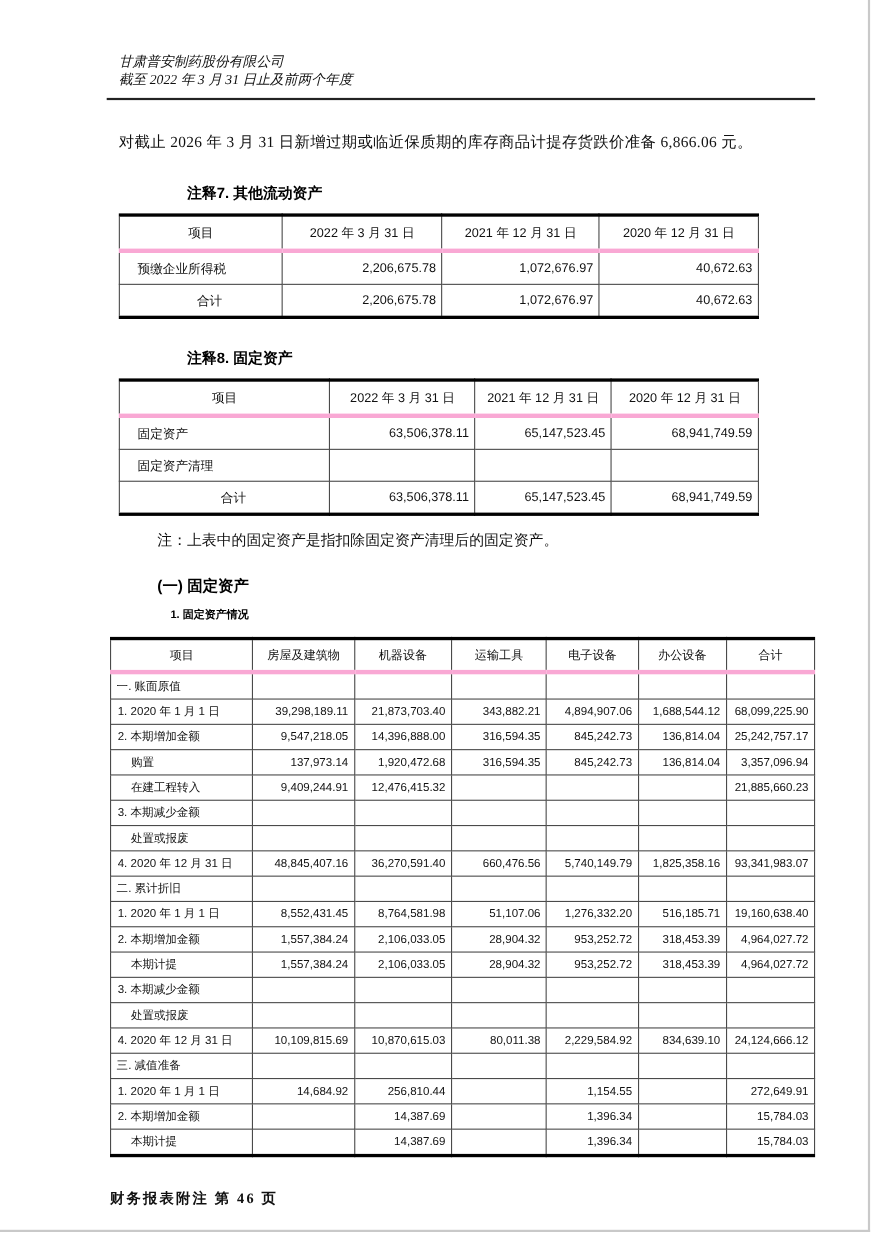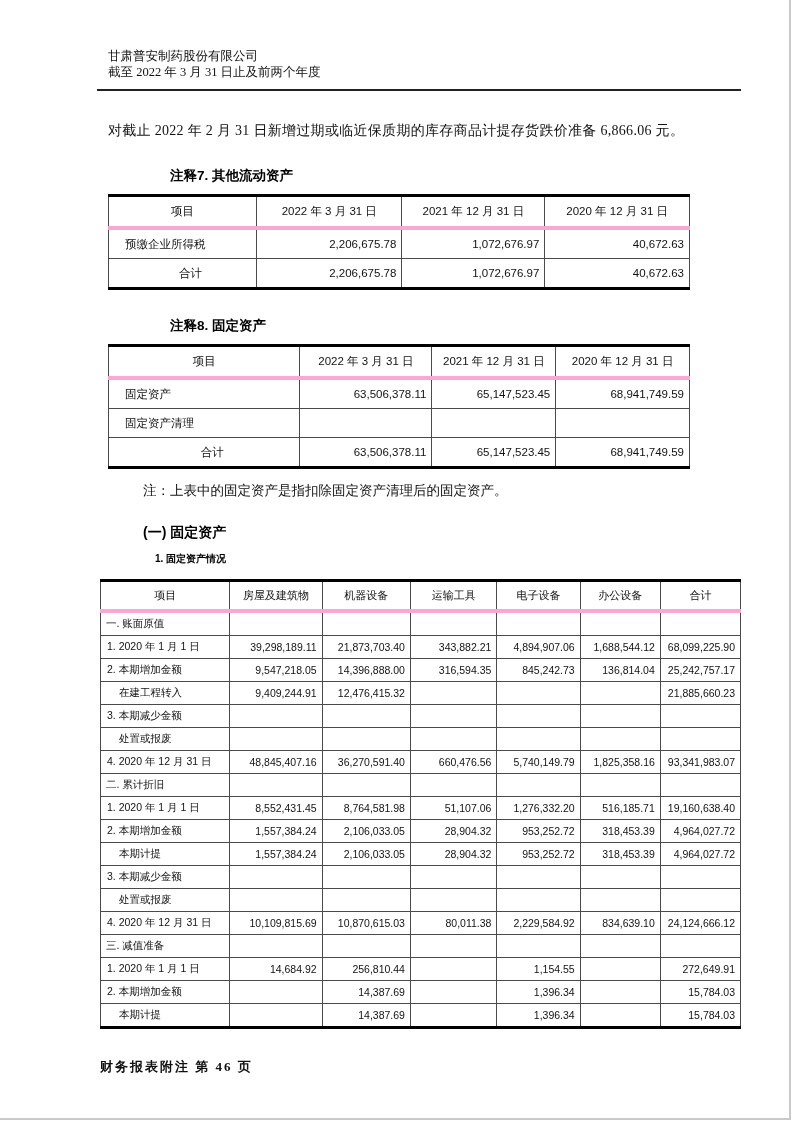--- a/index.html
+++ b/index.html
@@ -11,21 +11,21 @@
     border-bottom:2px solid #c9c9c9;
     box-sizing:border-box;
     overflow:hidden;
     color:#1a1a1a;
     font-family:"Liberation Serif","DejaVu Serif",serif;
   }
   .content{
     position:absolute;left:100px;top:48px;width:641px;
   }
   .co-header{margin-left:8px;font-size:12.5px;line-height:16px;color:#111;}
-  .co-header div{white-space:nowrap;}
+  .co-header div{white-space:nowrap;font-style:italic;}
   .header-rule{margin-top:9px;border-top:2px solid #222;height:0;margin-left:-3px;width:644px;}
   .intro{margin:30px 0 0 8px;font-size:14px;line-height:19px;letter-spacing:0.3px;color:#111;}
   .h-note{
     margin:27px 0 0 70px;
     font-family:"Liberation Sans","DejaVu Sans",sans-serif;
     font-weight:bold;font-size:13.5px;color:#000;
   }
   .footnote{margin:13px 0 0 43px;font-size:13.5px;color:#111;}
   .h-sec{margin:24px 0 0 43px;font-family:"Liberation Sans","DejaVu Sans",sans-serif;font-weight:bold;font-size:14px;color:#000;}
   .h-sub{margin:10px 0 0 55px;font-family:"Liberation Sans","DejaVu Sans",sans-serif;font-weight:bold;font-size:10px;color:#000;}
@@ -84,21 +84,21 @@
 
 <div class="page">
   <div class="content">
 
     <div class="co-header">
       <div>甘肃普安制药股份有限公司</div>
       <div>截至 2022 年 3 月 31 日止及前两个年度</div>
     </div>
     <div class="header-rule"></div>
 
-    <div class="intro">对截止 2022 年 2 月 31 日新增过期或临近保质期的库存商品计提存货跌价准备 6,866.06 元。</div>
+    <div class="intro">对截止 2026 年 3 月 31 日新增过期或临近保质期的库存商品计提存货跌价准备 6,866.06 元。</div>
 
     <div class="h-note">注释7. 其他流动资产</div>
     <table class="fin-table t-small t-note7">
       <thead>
           <tr>
             <th>项目</th>
             <th>2022 年 3 月 31 日</th>
             <th>2021 年 12 月 31 日</th>
             <th>2020 年 12 月 31 日</th>
           </tr>
@@ -190,20 +190,29 @@
           <tr>
             <td class="lbl ind1">2.  本期增加金额</td>
             <td class="num">9,547,218.05</td>
             <td class="num">14,396,888.00</td>
             <td class="num">316,594.35</td>
             <td class="num">845,242.73</td>
             <td class="num">136,814.04</td>
             <td class="num">25,242,757.17</td>
           </tr>
           <tr>
+            <td class="lbl ind2">购置</td>
+            <td class="num">137,973.14</td>
+            <td class="num">1,920,472.68</td>
+            <td class="num">316,594.35</td>
+            <td class="num">845,242.73</td>
+            <td class="num">136,814.04</td>
+            <td class="num">3,357,096.94</td>
+          </tr>
+          <tr>
             <td class="lbl ind2">在建工程转入</td>
             <td class="num">9,409,244.91</td>
             <td class="num">12,476,415.32</td>
             <td class="num"></td>
             <td class="num"></td>
             <td class="num"></td>
             <td class="num">21,885,660.23</td>
           </tr>
           <tr>
             <td class="lbl ind1">3.  本期减少金额</td>

